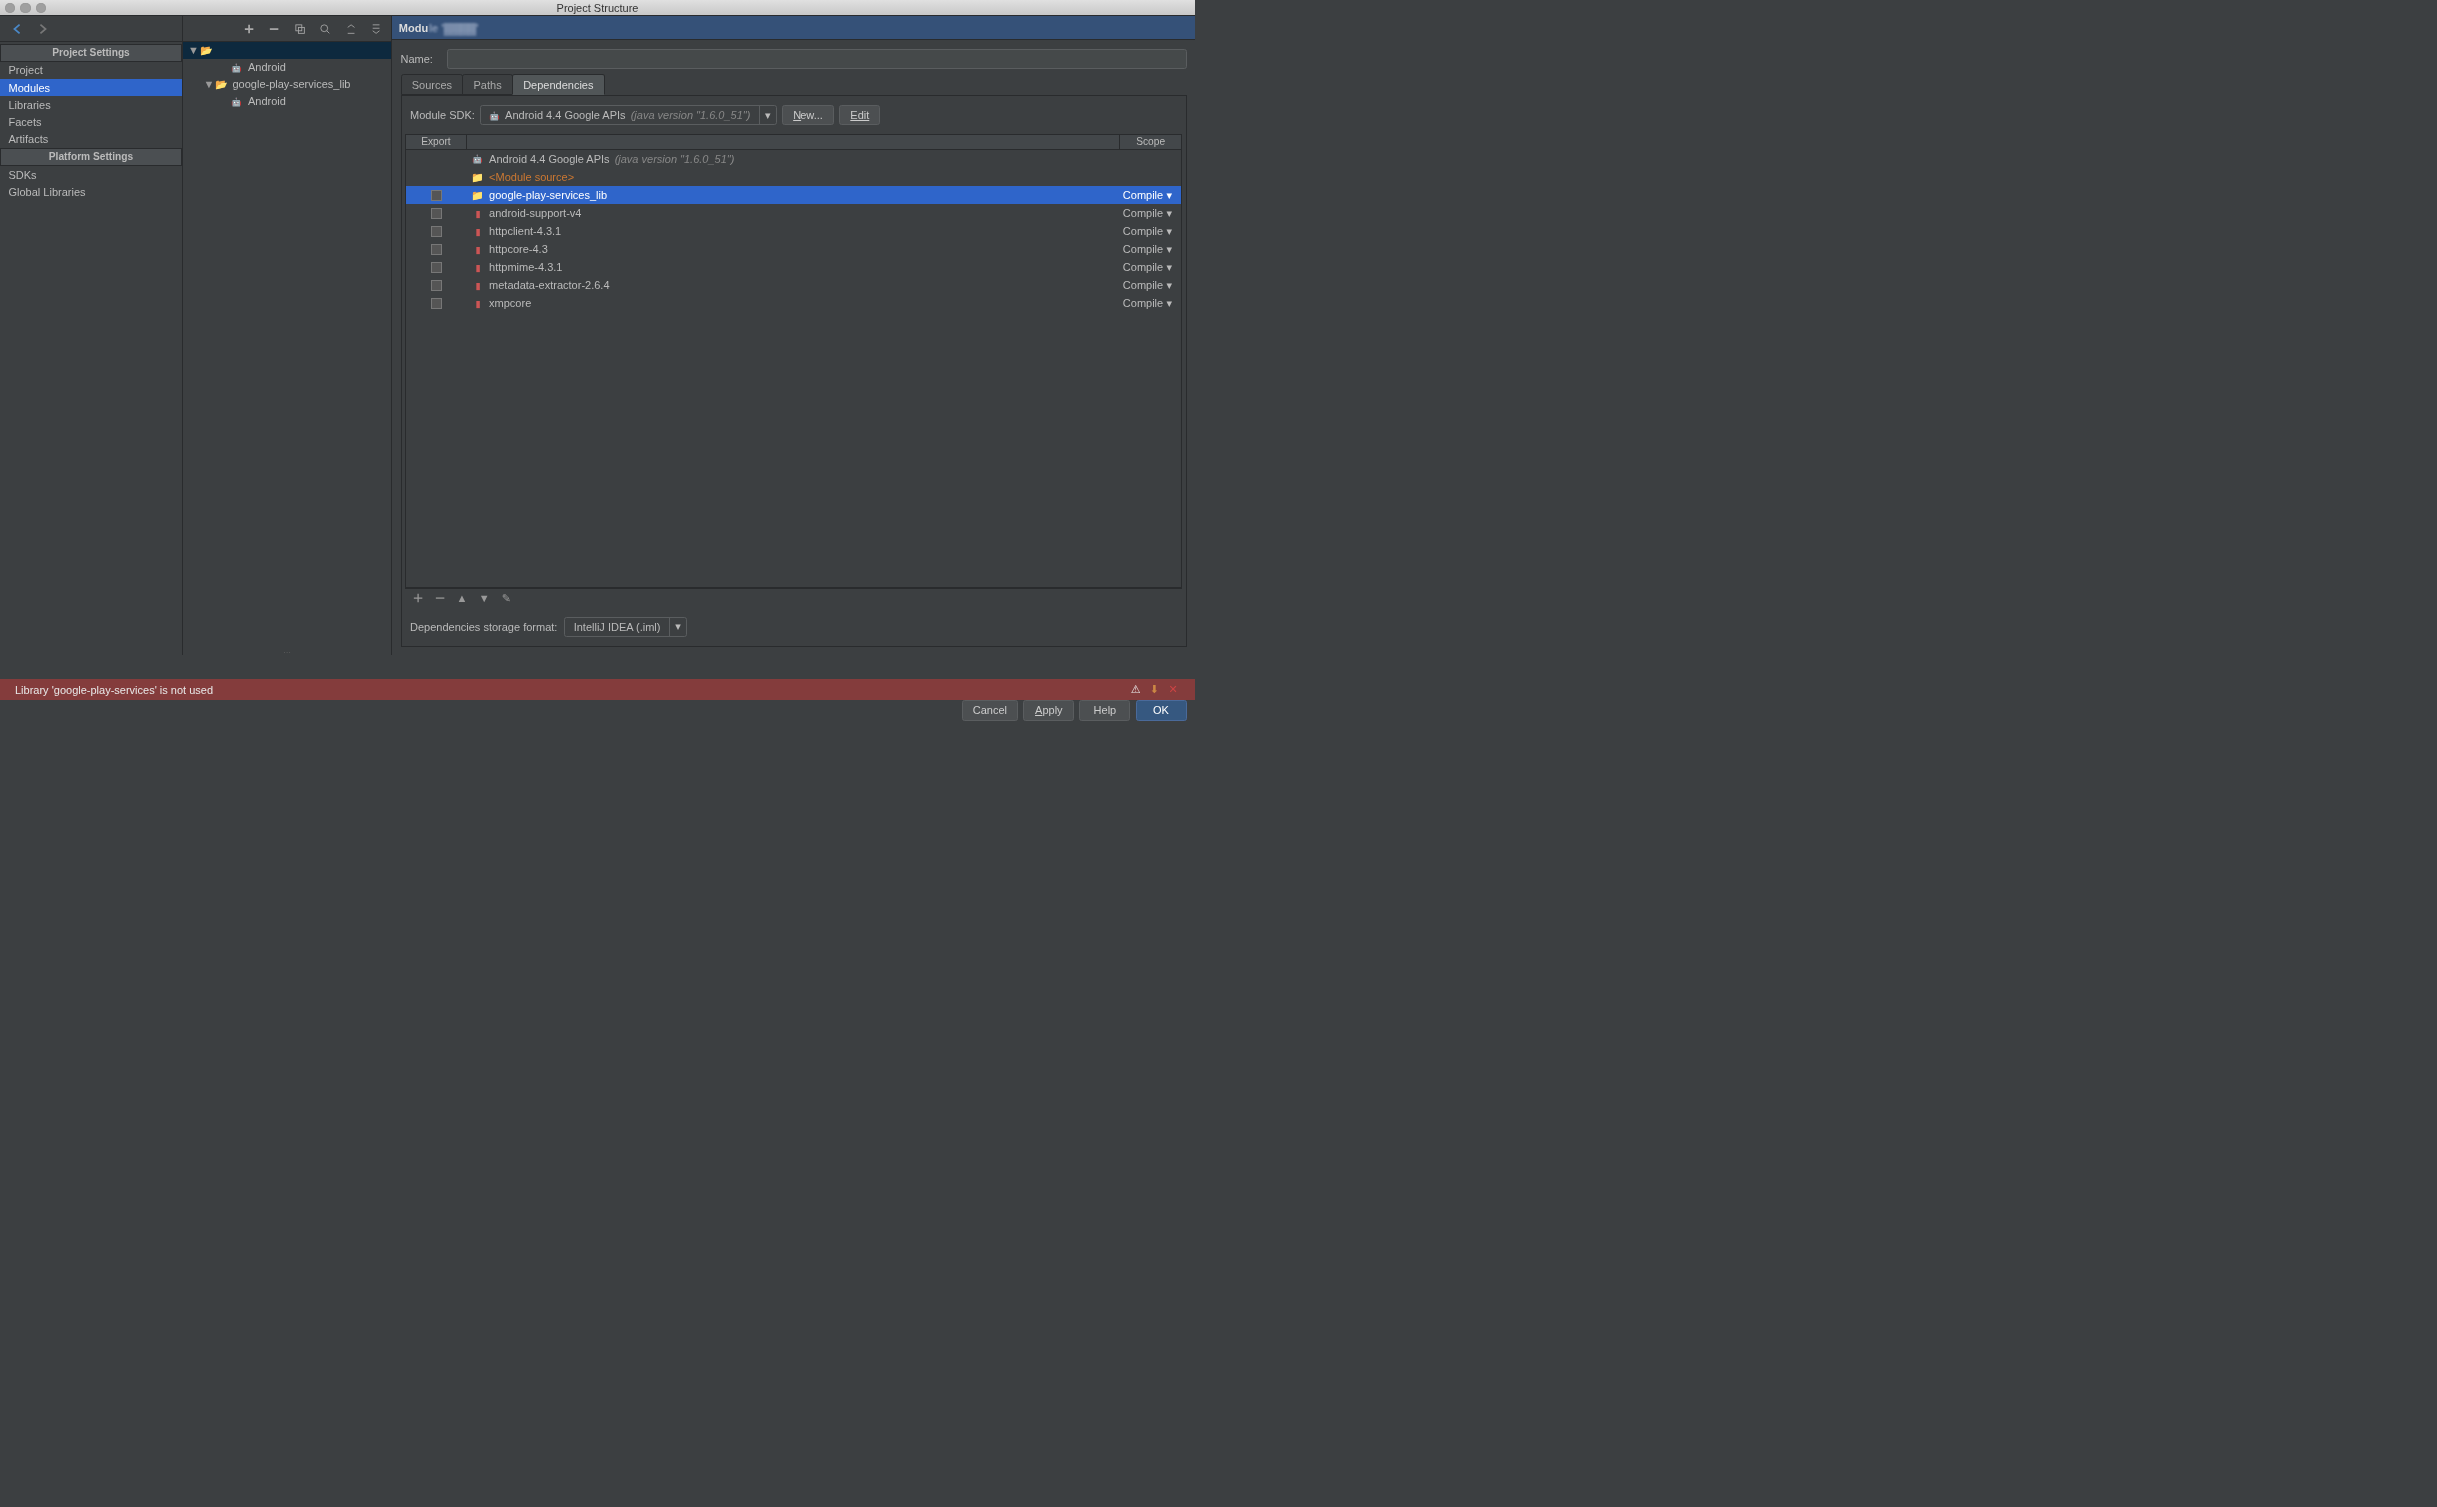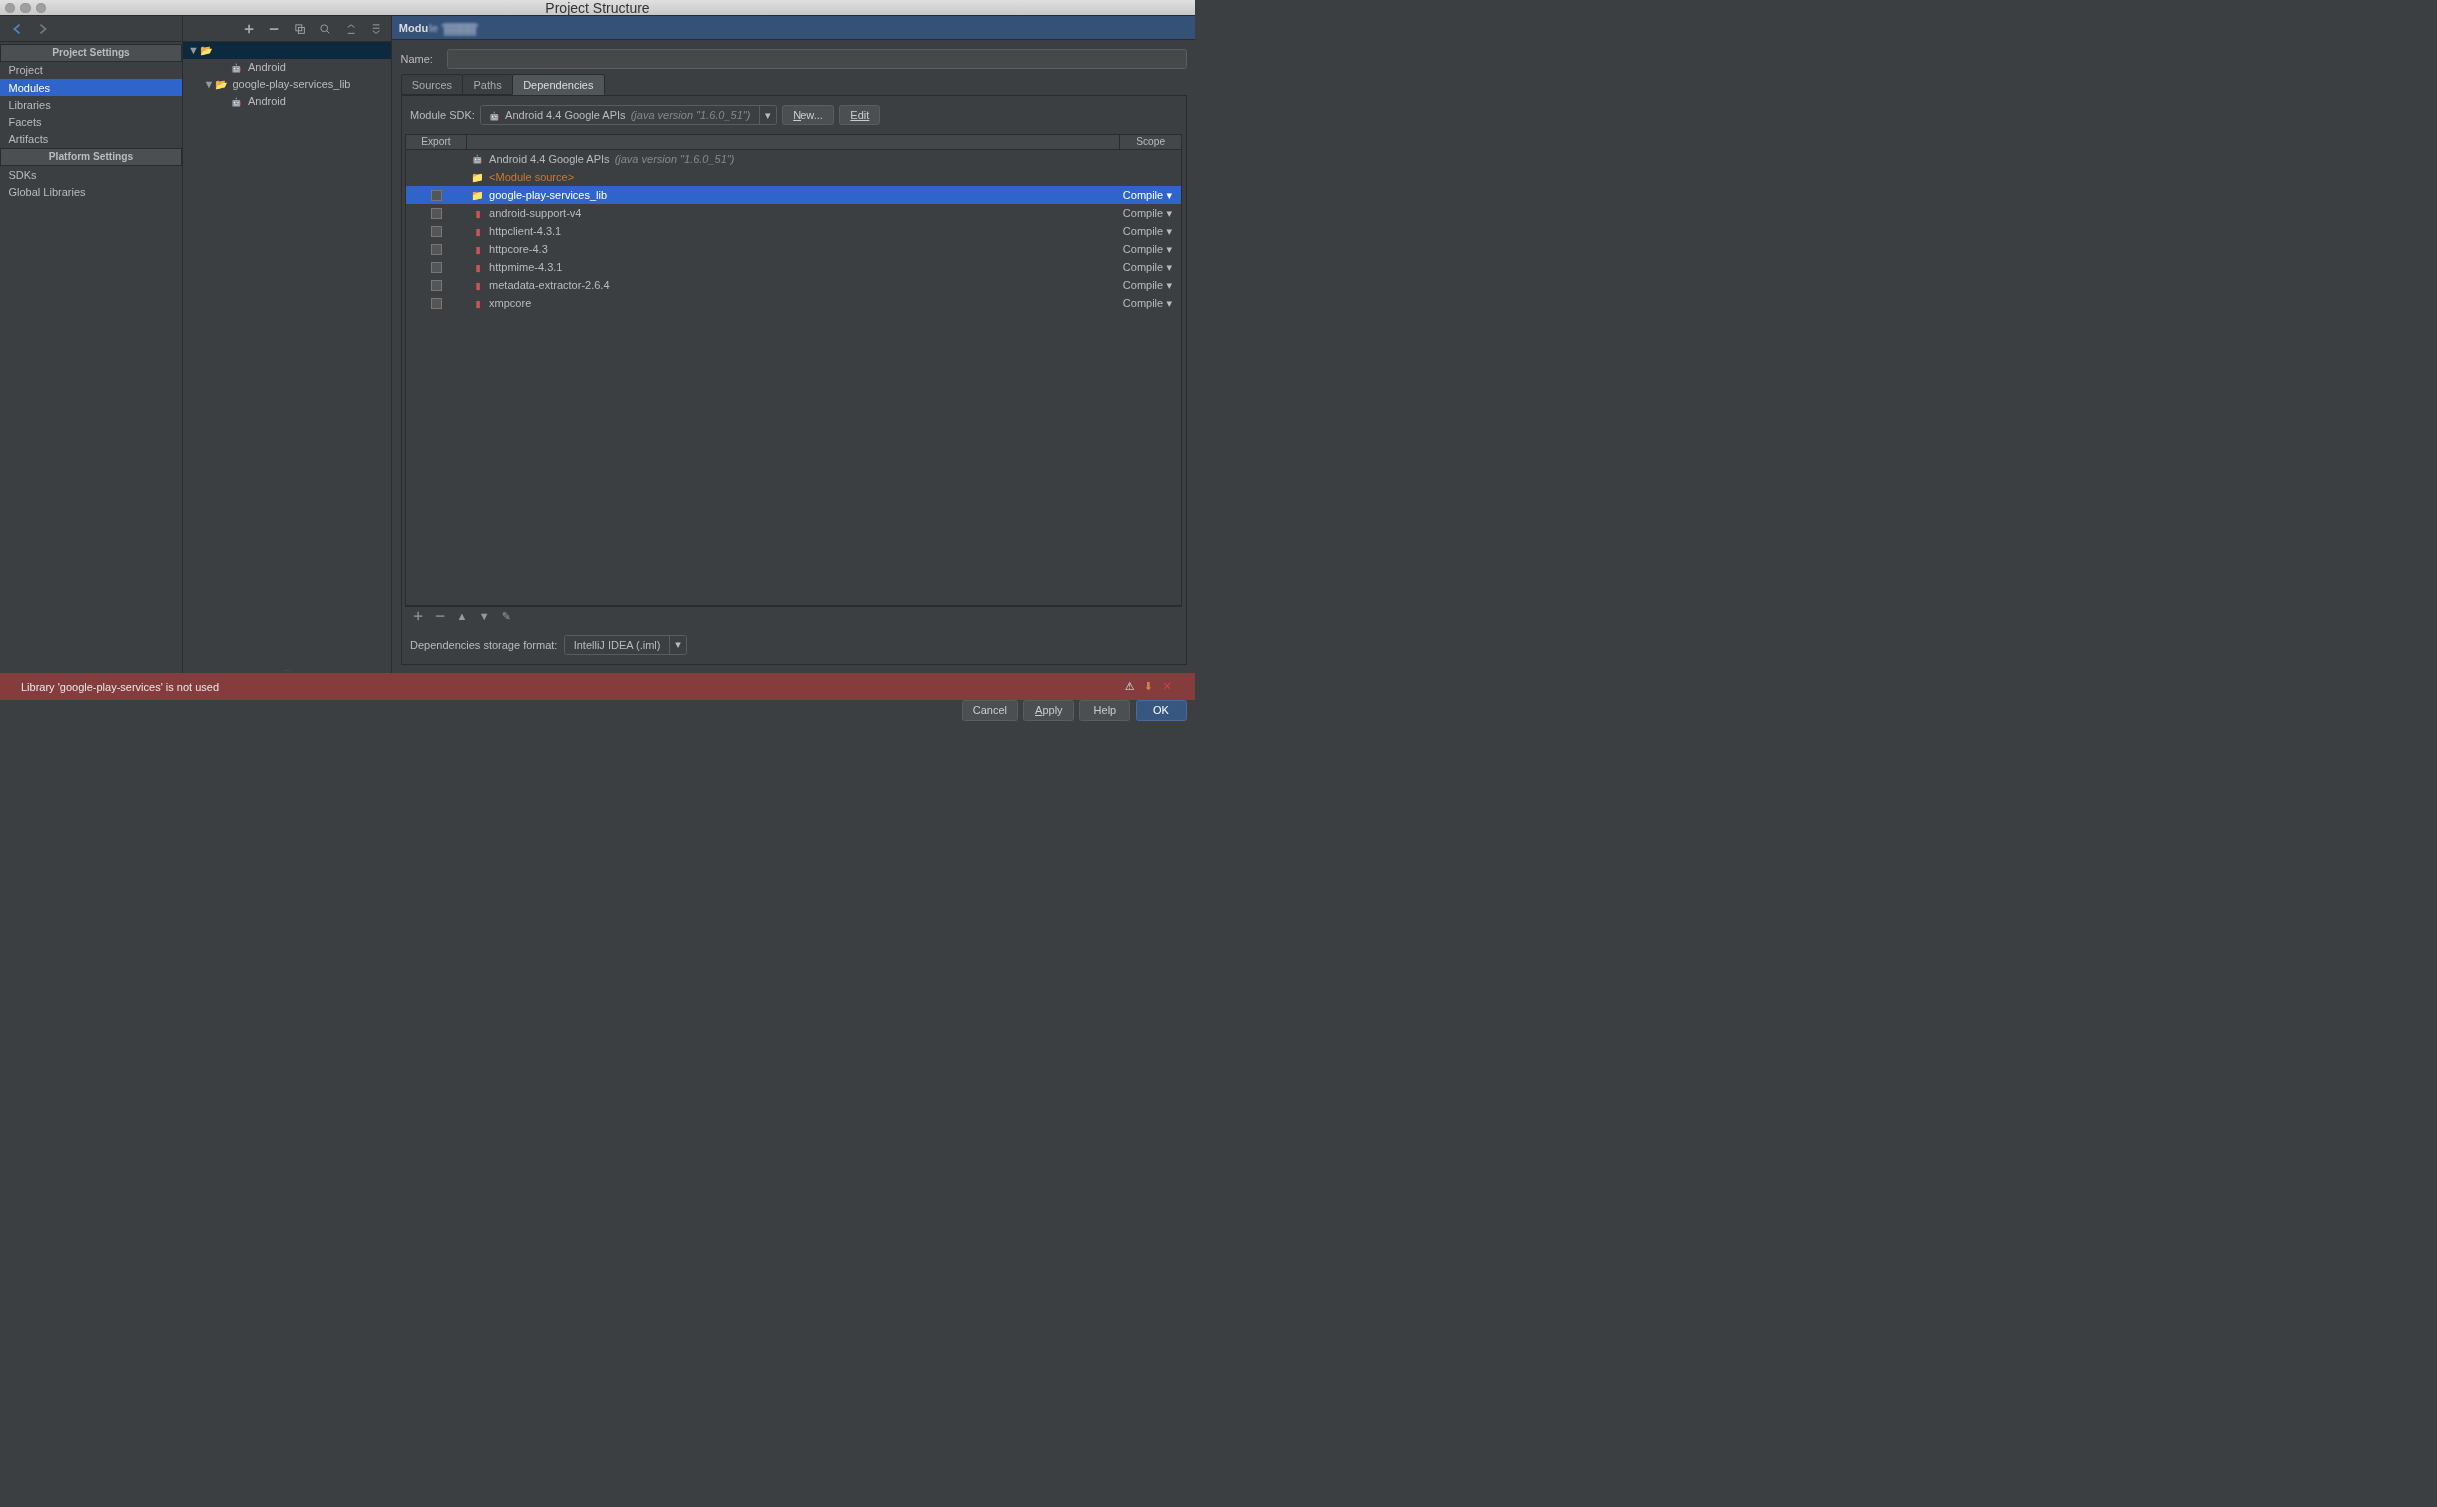--- a/index.html
+++ b/index.html
@@ -2,21 +2,21 @@
 <html><head>
 <meta charset="utf-8">
 <style>
 * { margin: 0; padding: 0; box-sizing: border-box; font-family: "Lucida Grande", "Helvetica Neue", Arial, sans-serif; font-size: 11px; -webkit-font-smoothing: antialiased; }
 body { background: #3c3f41; color: #bbbbbb; width: 1195px; height: 739px; overflow: hidden; display: flex; flex-direction: column; }
 
 .titlebar { height: 15.4px; background: linear-gradient(#e0e0e0, #c8c8c8); display: flex; align-items: center; padding: 0 5.1px; color: #333; position: relative; }
 .titlebar-buttons { display: flex; gap: 5.1px; }
 .titlebar-btn { width: 10.2px; height: 10.2px; border-radius: 50%; box-shadow: inset 0 0 0.9px rgba(0,0,0,0.3); }
 .tb-close, .tb-min, .tb-max { background: #9f9f9f; }
-.titlebar-title { position: absolute; left: 50%; transform: translateX(-50%); font-size: 14px; color: #333; }
+.titlebar-title { position: absolute; left: 50%; transform: translateX(-50%); font-size: 11px; color: #333; }
 
 .main { flex: 1; display: flex; border-top: 0.9px solid #292b2d; }
 
 .left-col { width: 183px; display: flex; flex-direction: column; border-right: 0.9px solid #292b2d; }
 .nav-toolbar { height: 25.6px; display: flex; align-items: center; padding: 0 10.2px; gap: 12px; border-bottom: 0.9px solid #292b2d; }
 .nav-toolbar .arrow { width: 13.7px; height: 13.7px; display: inline-flex; align-items: center; justify-content: center; }
 
 .sidebar { flex: 1; background: #3c3f41; padding-top: 1.7px; }
 .section-header { background: #4b4f52; color: #bbbbbb; text-align: center; padding: 2.6px 0; font-weight: bold; border: 0.9px solid #292b2d; font-size: 10.2px; }
 .sidebar-item { padding: 2.6px 8.5px; cursor: pointer; }
@@ -75,21 +75,21 @@
 .folder-dep::before { content: "📁"; font-size: 10.2px; }
 .jar-icon::before { content: "▮"; color: #cc5555; font-size: 9.4px; }
 
 .table-footer-tools { height: 20.5px; display: flex; align-items: center; gap: 10.2px; padding: 0 6.8px; border-top: 0.9px solid #292b2d; margin: 0 3.4px; }
 .footer-tool { width: 12px; height: 12px; display: inline-flex; align-items: center; justify-content: center; color: #999; }
 
 .storage-row { display: flex; align-items: center; gap: 6.8px; padding: 8.5px; }
 .select { display: flex; align-items: center; height: 20.5px; border: 0.9px solid #5a5d5f; border-radius: 2.6px; }
 .select-content { padding: 0 8.5px; }
 
-.status-bar { height: 27px; background: #843c3c; display: flex; align-items: center; justify-content: space-between; padding: 0 21px; color: #e8e8e8; }
+.status-bar { height: 21px; background: #843c3c; display: flex; align-items: center; justify-content: space-between; padding: 0 15px; color: #e8e8e8; margin-top: 24px; }
 .status-icons { display: flex; gap: 5.1px; align-items: center; }
 .status-icon { width: 13.7px; height: 13.7px; display: inline-flex; align-items: center; justify-content: center; }
 
 .bottom-buttons { height: 39px; display: flex; align-items: flex-start; justify-content: flex-end; gap: 5.1px; padding: 0 8.5px; background: #3c3f41; }
 .bottom-buttons .btn { min-width: 51px; justify-content: center; }
 .bottom-buttons .btn.primary { background: #365880; border-color: #4a6a9a; color: #fff; }
 
 .dim { color: #888; font-style: italic; }
 .splitter { height: 5.1px; cursor: row-resize; display: flex; align-items: center; justify-content: center; }
 .splitter::before { content: "⋯"; color: #666; font-size: 7.7px; }

